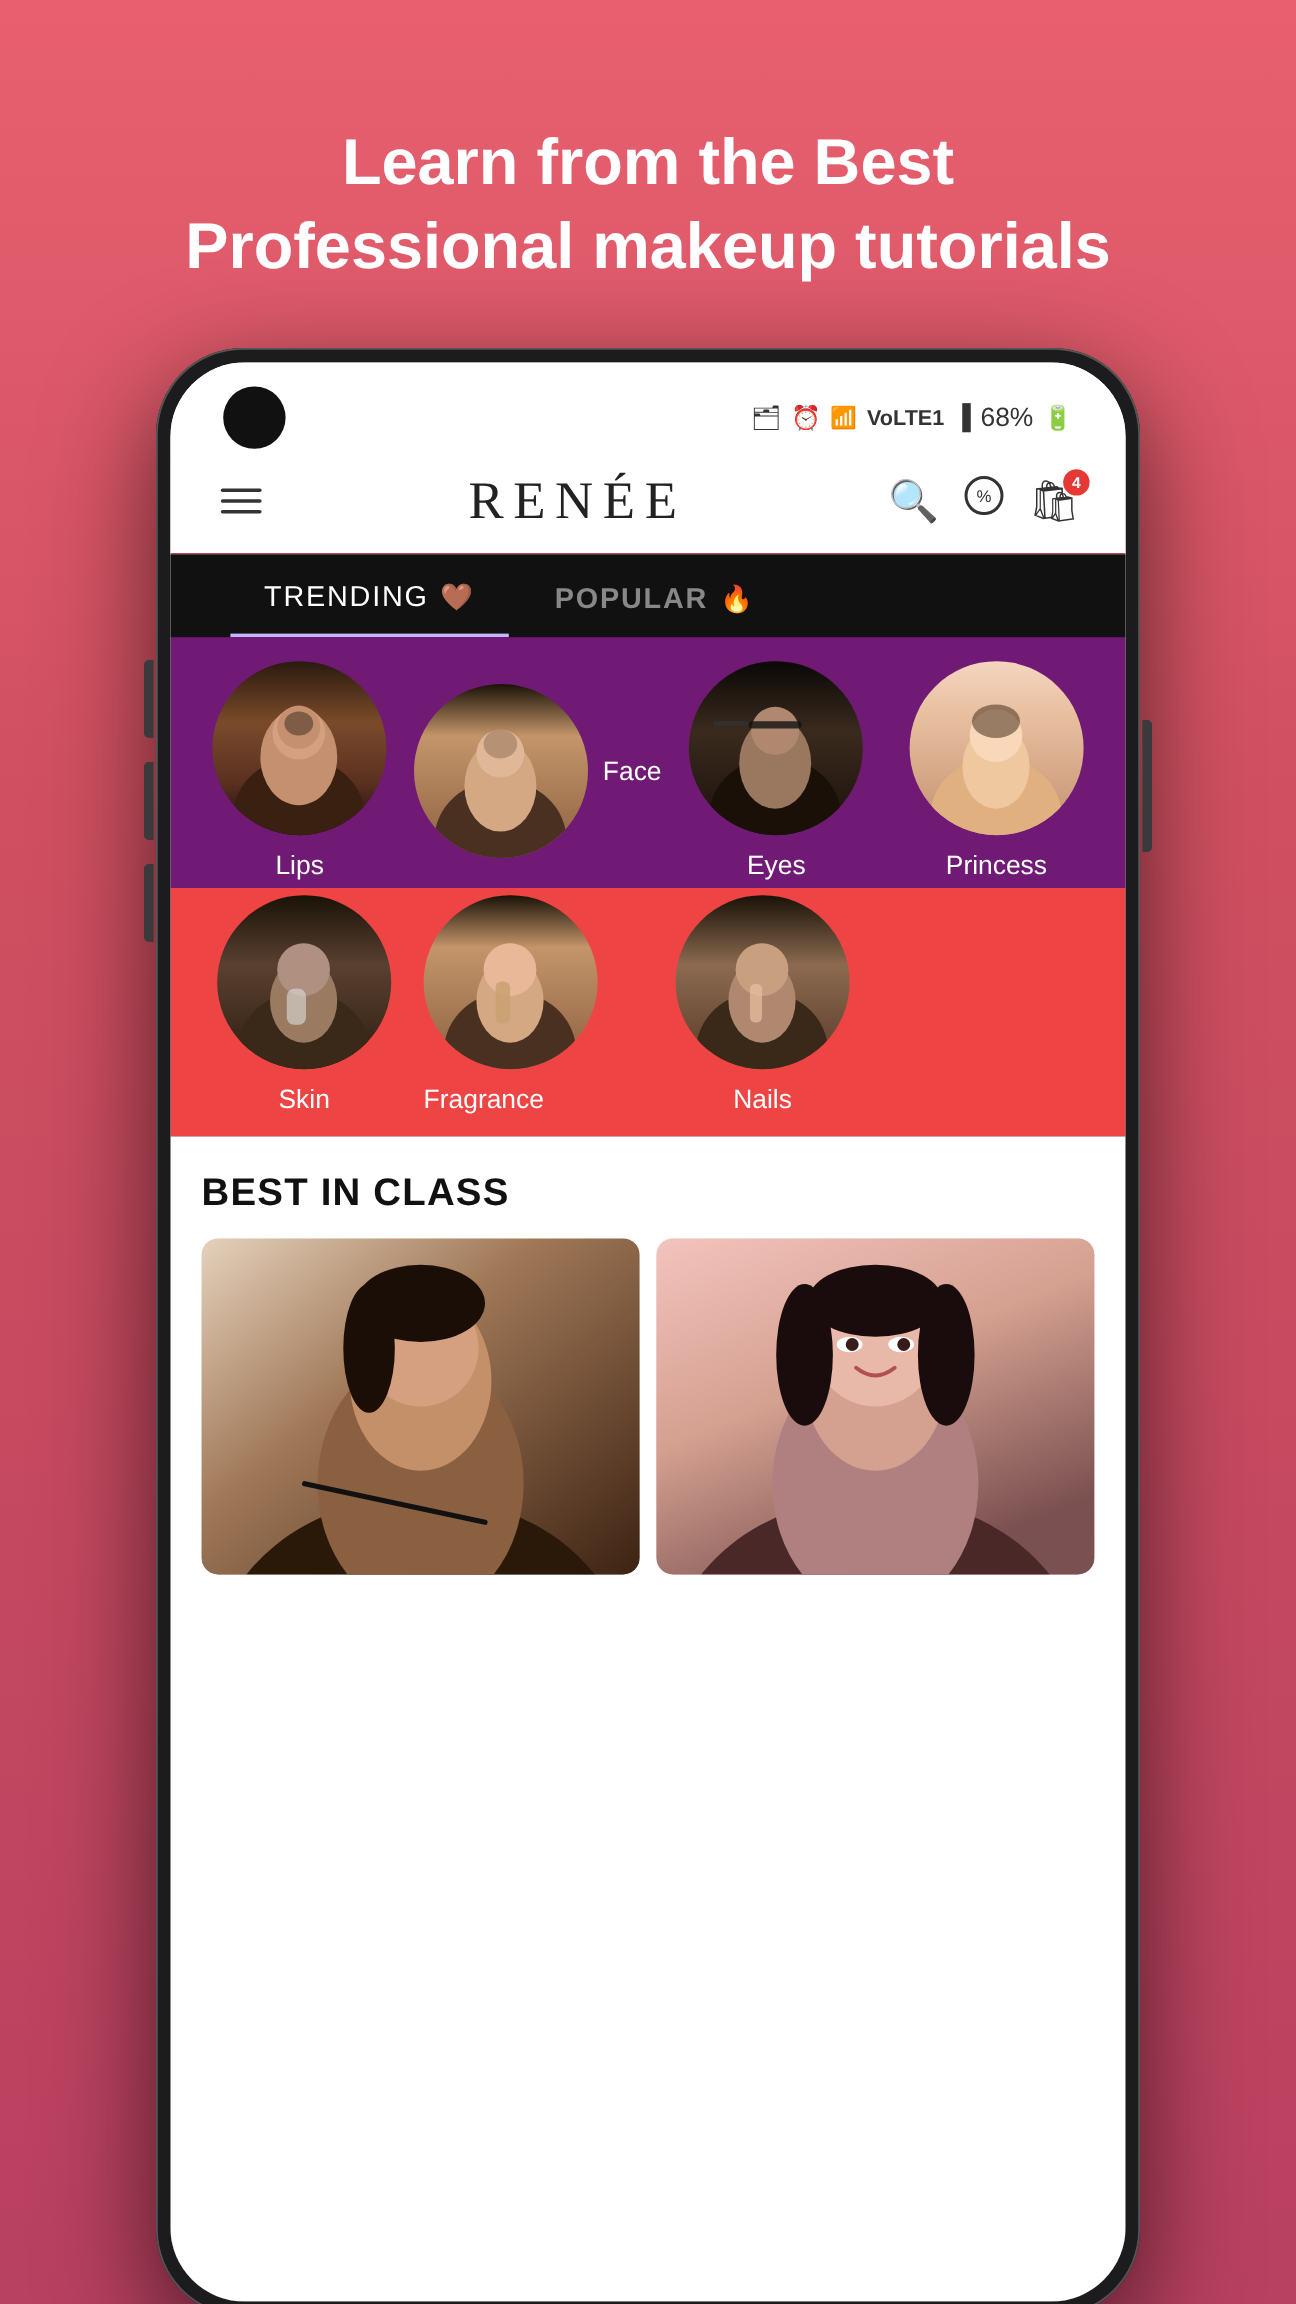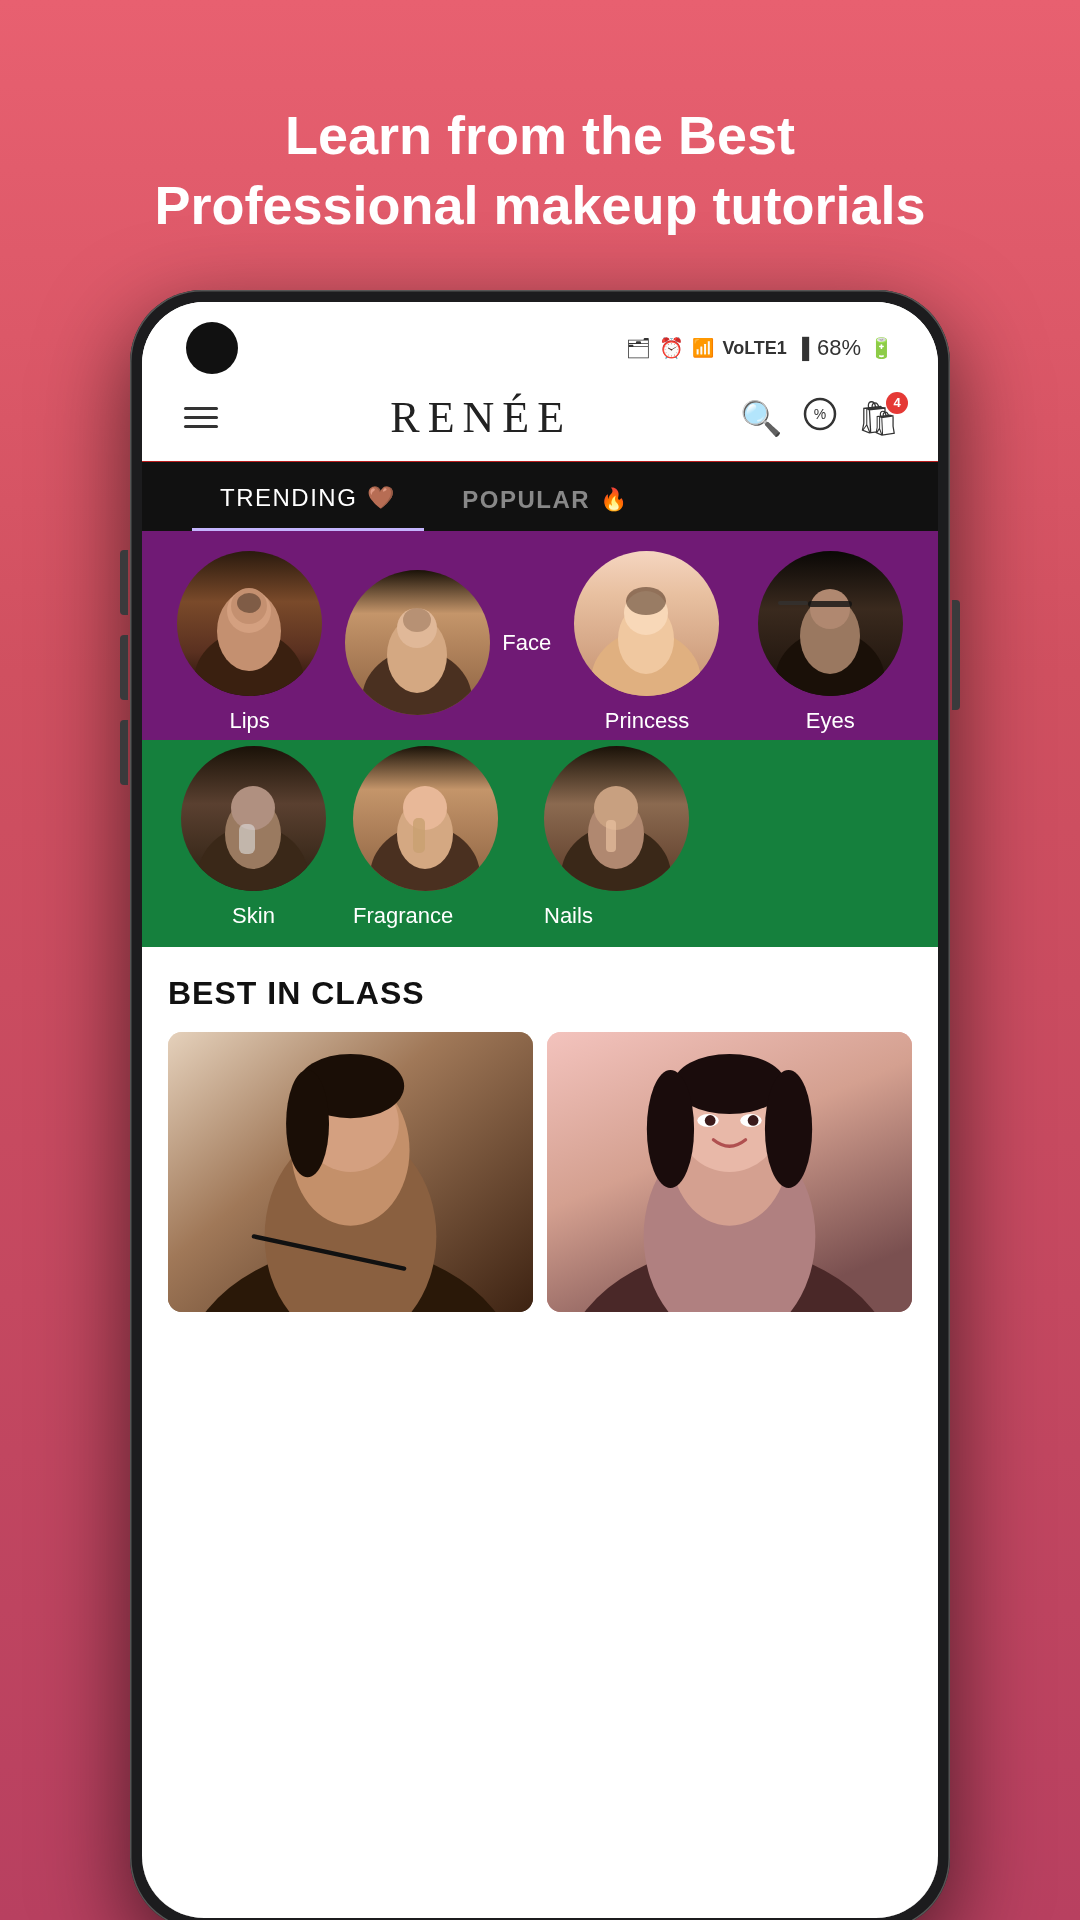--- a/index.html
+++ b/index.html
@@ -103,46 +103,46 @@
                 <ellipse cx="72" cy="130" rx="55" ry="50" fill="#4a3020"></ellipse>
                 <ellipse cx="72" cy="85" rx="30" ry="38" fill="#d4a882"></ellipse>
                 <circle cx="72" cy="58" r="20" fill="#e0b898"></circle>
                 <ellipse cx="72" cy="50" rx="14" ry="12" fill="#5a3820" opacity="0.3"></ellipse>
               </svg>
             </div>
             <span style="color:white; font-size:22px;">Face</span>
           </div>
 
           <div style="display:flex; flex-direction:column; align-items:center; gap:12px; cursor:pointer;">
-            <div style="width:145px; height:145px; border-radius:50%; overflow:hidden; background:linear-gradient(180deg,#f5d5c0 0%,#e8c0a0 30%,#c49070 100%); position:relative; display:flex; align-items:center; justify-content:center;">
-              <svg width="145" height="145" viewBox="0 0 145 145" style="position:absolute; top:0; left:0;">
-                <ellipse cx="72" cy="130" rx="55" ry="50" fill="#e0b080"></ellipse>
-                <ellipse cx="72" cy="88" rx="28" ry="35" fill="#f0c8a0"></ellipse>
-                <circle cx="72" cy="62" r="22" fill="#f8d8b8"></circle>
-                <ellipse cx="72" cy="50" rx="20" ry="14" fill="#3a2010" opacity="0.5"></ellipse>
-              </svg>
-            </div>
-            <span style="color:white; font-size:22px;">Princess</span>
-          </div>
-
-          <div style="display:flex; flex-direction:column; align-items:center; gap:12px; cursor:pointer;">
             <div style="width:145px; height:145px; border-radius:50%; overflow:hidden; background:linear-gradient(180deg,#0a0806 0%,#3a2a1e 40%,#1a100a 100%); position:relative; display:flex; align-items:center; justify-content:center;">
               <svg width="145" height="145" viewBox="0 0 145 145" style="position:absolute; top:0; left:0;">
                 <ellipse cx="72" cy="130" rx="55" ry="50" fill="#1a1008"></ellipse>
                 <ellipse cx="72" cy="85" rx="30" ry="38" fill="#9a7860"></ellipse>
                 <circle cx="72" cy="58" r="20" fill="#b08870"></circle>
                 <rect x="50" y="50" width="44" height="6" rx="3" fill="#111" opacity="0.8"></rect>
                 <rect x="20" y="50" width="30" height="4" rx="2" fill="#333" opacity="0.7"></rect>
               </svg>
             </div>
             <span style="color:white; font-size:22px;">Eyes</span>
           </div>
-        </div>
-
-        <div style="display:grid; grid-template-columns:repeat(4,1fr); gap:8px; padding:6px 20px 18px; background:#15803d;">
+
+          <div style="display:flex; flex-direction:column; align-items:center; gap:12px; cursor:pointer;">
+            <div style="width:145px; height:145px; border-radius:50%; overflow:hidden; background:linear-gradient(180deg,#f5d5c0 0%,#e8c0a0 30%,#c49070 100%); position:relative; display:flex; align-items:center; justify-content:center;">
+              <svg width="145" height="145" viewBox="0 0 145 145" style="position:absolute; top:0; left:0;">
+                <ellipse cx="72" cy="130" rx="55" ry="50" fill="#e0b080"></ellipse>
+                <ellipse cx="72" cy="88" rx="28" ry="35" fill="#f0c8a0"></ellipse>
+                <circle cx="72" cy="62" r="22" fill="#f8d8b8"></circle>
+                <ellipse cx="72" cy="50" rx="20" ry="14" fill="#3a2010" opacity="0.5"></ellipse>
+              </svg>
+            </div>
+            <span style="color:white; font-size:22px;">Princess</span>
+          </div>
+        </div>
+
+        <div style="display:grid; grid-template-columns:repeat(4,1fr); gap:8px; padding:6px 20px 18px; background:#ef4444;">
 
           <div style="display:flex; flex-direction:column; align-items:center; gap:12px; cursor:pointer;">
             <div style="width:145px; height:145px; border-radius:50%; overflow:hidden; background:linear-gradient(180deg,#1a1208 0%,#5a4030 40%,#2a1e10 100%); position:relative; display:flex; align-items:center; justify-content:center;">
               <svg width="145" height="145" viewBox="0 0 145 145" style="position:absolute; top:0; left:0;">
                 <ellipse cx="72" cy="130" rx="55" ry="50" fill="#3a2818"></ellipse>
                 <ellipse cx="72" cy="88" rx="28" ry="35" fill="#9a7a60"></ellipse>
                 <circle cx="72" cy="62" r="22" fill="#b09080"></circle>
                 <rect x="58" y="78" width="16" height="30" rx="6" fill="#ddd" opacity="0.6"></rect>
               </svg>
             </div>
@@ -154,21 +154,21 @@
               <svg width="145" height="145" viewBox="0 0 145 145" style="position:absolute; top:0; left:0;">
                 <ellipse cx="72" cy="130" rx="55" ry="50" fill="#4a3020"></ellipse>
                 <ellipse cx="72" cy="88" rx="28" ry="35" fill="#d4a882"></ellipse>
                 <circle cx="72" cy="62" r="22" fill="#e8b898"></circle>
                 <rect x="60" y="72" width="12" height="35" rx="5" fill="#c8a070" opacity="0.8"></rect>
               </svg>
             </div>
             <span style="color:white; font-size:22px;">Fragrance</span>
           </div>
 
-          <div style="display:flex; flex-direction:column; gap:12px; cursor:pointer;">
+          <div style="display:flex; flex-direction:column; align-items:center; gap:12px; cursor:pointer;">
             <div style="width:145px; height:145px; border-radius:50%; overflow:hidden; background:linear-gradient(180deg,#1a1208 0%,#8b6a50 40%,#5a3a28 100%); position:relative; display:flex; align-items:center; justify-content:center;">
               <svg width="145" height="145" viewBox="0 0 145 145" style="position:absolute; top:0; left:0;">
                 <ellipse cx="72" cy="130" rx="55" ry="50" fill="#3a2818"></ellipse>
                 <ellipse cx="72" cy="88" rx="28" ry="35" fill="#b08870"></ellipse>
                 <circle cx="72" cy="62" r="22" fill="#c8a080"></circle>
                 <rect x="62" y="74" width="10" height="32" rx="4" fill="#e8c0a0" opacity="0.7"></rect>
               </svg>
             </div>
             <span style="color:white; font-size:22px;">Nails</span>
           </div>

